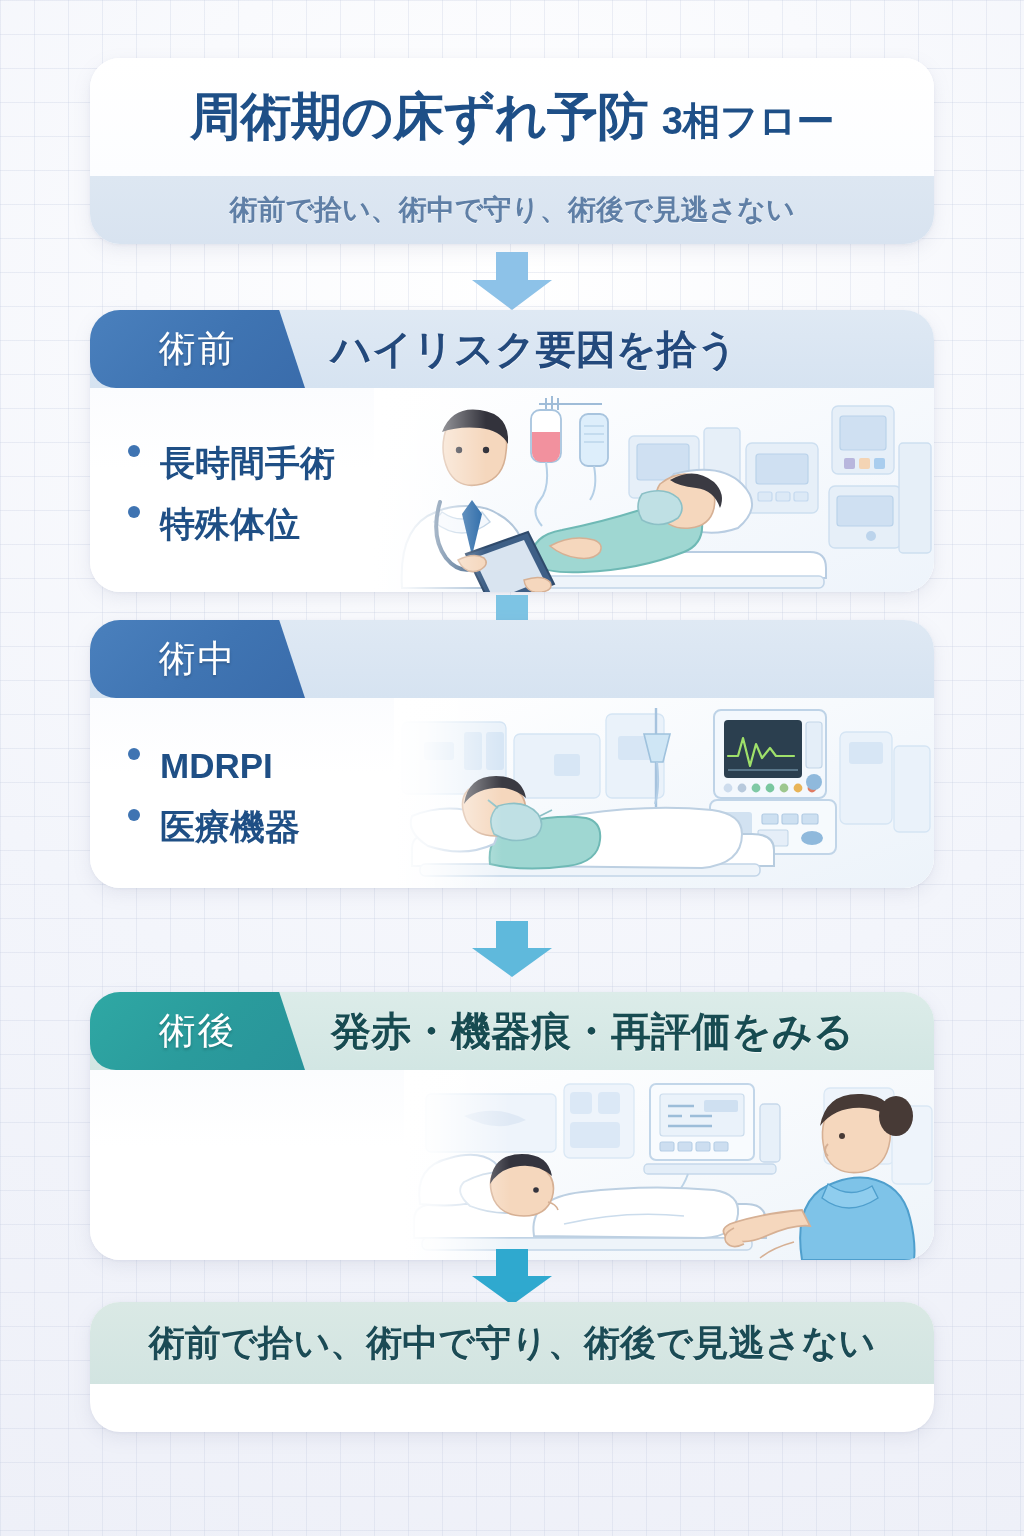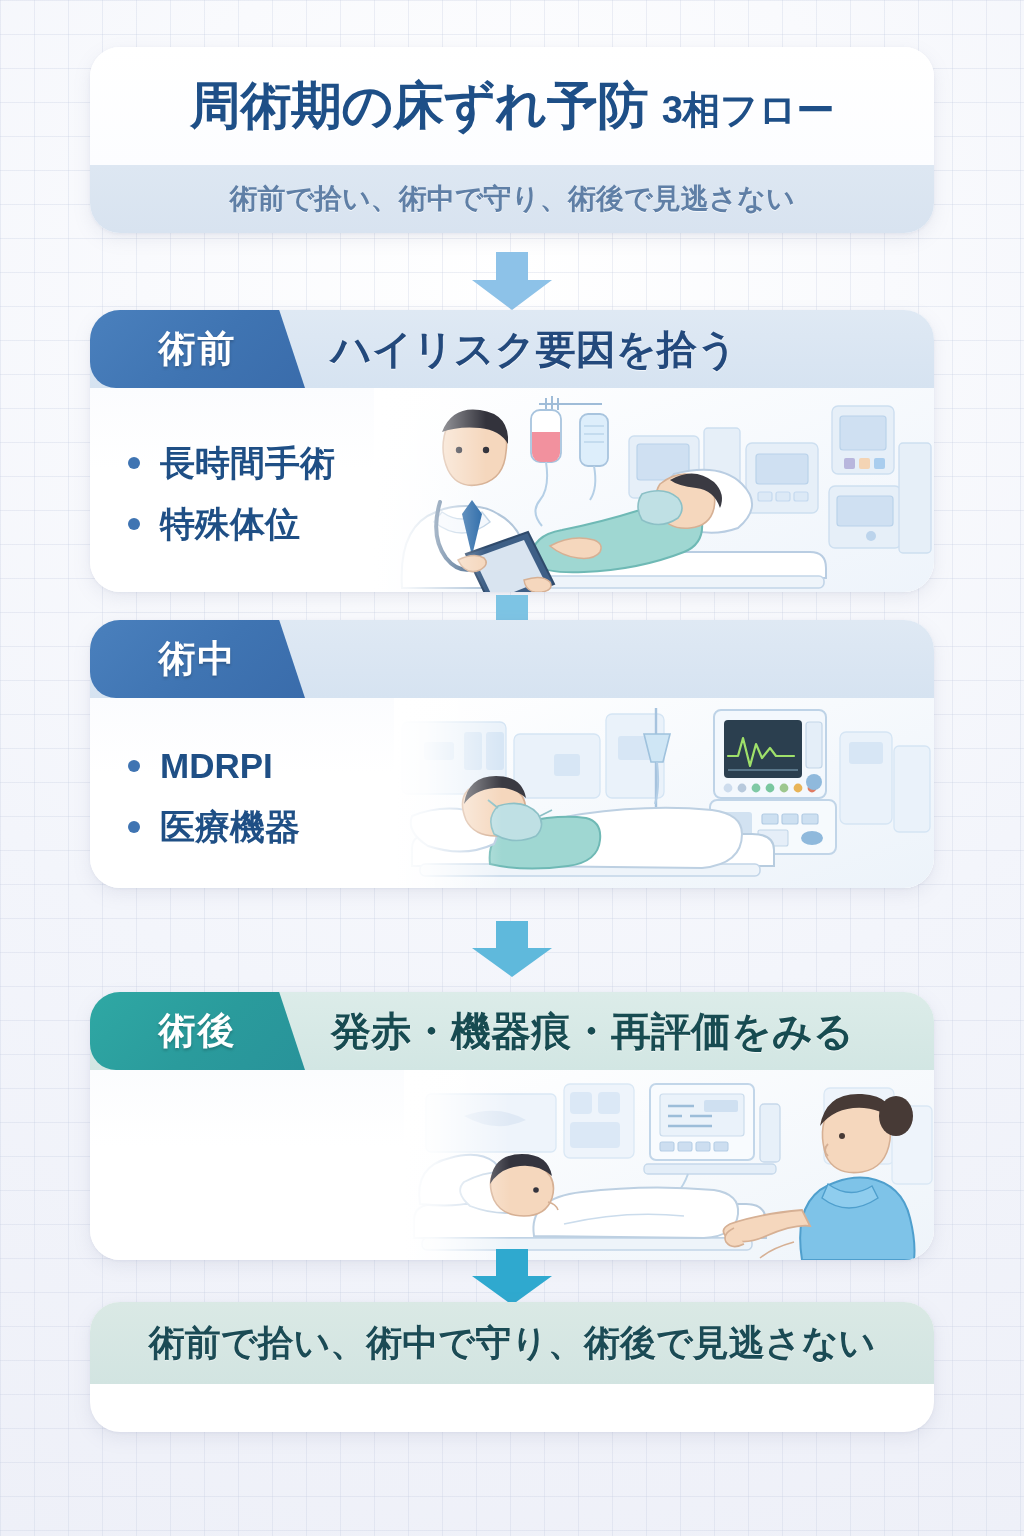--- a/index.html
+++ b/index.html
@@ -33,21 +33,21 @@
     position: absolute;
     border-radius: 30px;
     background: #ffffff;
     box-shadow: 0 6px 18px rgba(120,132,165,0.13), 0 1px 3px rgba(120,132,165,0.10);
     overflow: hidden;
   }
 
   
   .title-card {
     left: 90px;
-    top: 47px;
+    top: 58px;
     width: 844px;
     height: 186px;
     background: linear-gradient(to bottom, #ffffff 0%, #fdfdff 52%, #fafbfe 53%, #f7f9fc 100%);
     display: flex;
     flex-direction: column;
   }
   .title-main {
     flex: 0 0 118px;
     display: flex;
     align-items: center;
@@ -107,21 +107,21 @@
   .phase-head.teal  { background: linear-gradient(to bottom, #dcece9 0%, #d2e6e3 100%); }
 
   .phase-badge {
     position: relative;
     width: 215px;
     display: flex;
     align-items: center;
     justify-content: center;
     color: #ffffff;
     font-size: 37px;
-    font-weight: bold;
+    font-weight: normal;
     letter-spacing: 2px;
     text-shadow: 0 2px 3px rgba(0,0,0,0.22);
     clip-path: polygon(0 0, 88% 0, 100% 100%, 0 100%);
     border-bottom-left-radius: 26px;
     text-align: center;
   }
   .phase-badge.blue { background: linear-gradient(135deg, #4a80bd 0%, #3f74b2 55%, #3a6cab 100%); }
   .phase-badge.teal { background: linear-gradient(135deg, #2fa8a4 0%, #2a9b9c 55%, #28939a 100%); }
 
   .phase-title {
@@ -146,21 +146,21 @@
 
   .bullets {
     position: relative;
     z-index: 3;
     padding-left: 38px;
     padding-top: 6px;
     flex: 0 0 auto;
   }
   .bullet {
     display: flex;
-    align-items: center;
+    align-items: flex-start;
     font-size: 35px;
     font-weight: bold;
     line-height: 1.0;
     margin-bottom: 26px;
     white-space: nowrap;
     text-shadow: 0 1px 1px rgba(255,255,255,0.9);
   }
   .bullet:last-child { margin-bottom: 0; }
   .bullet.blue { color: #1f4f85; }
   .bullet.teal { color: #1d5683; }

